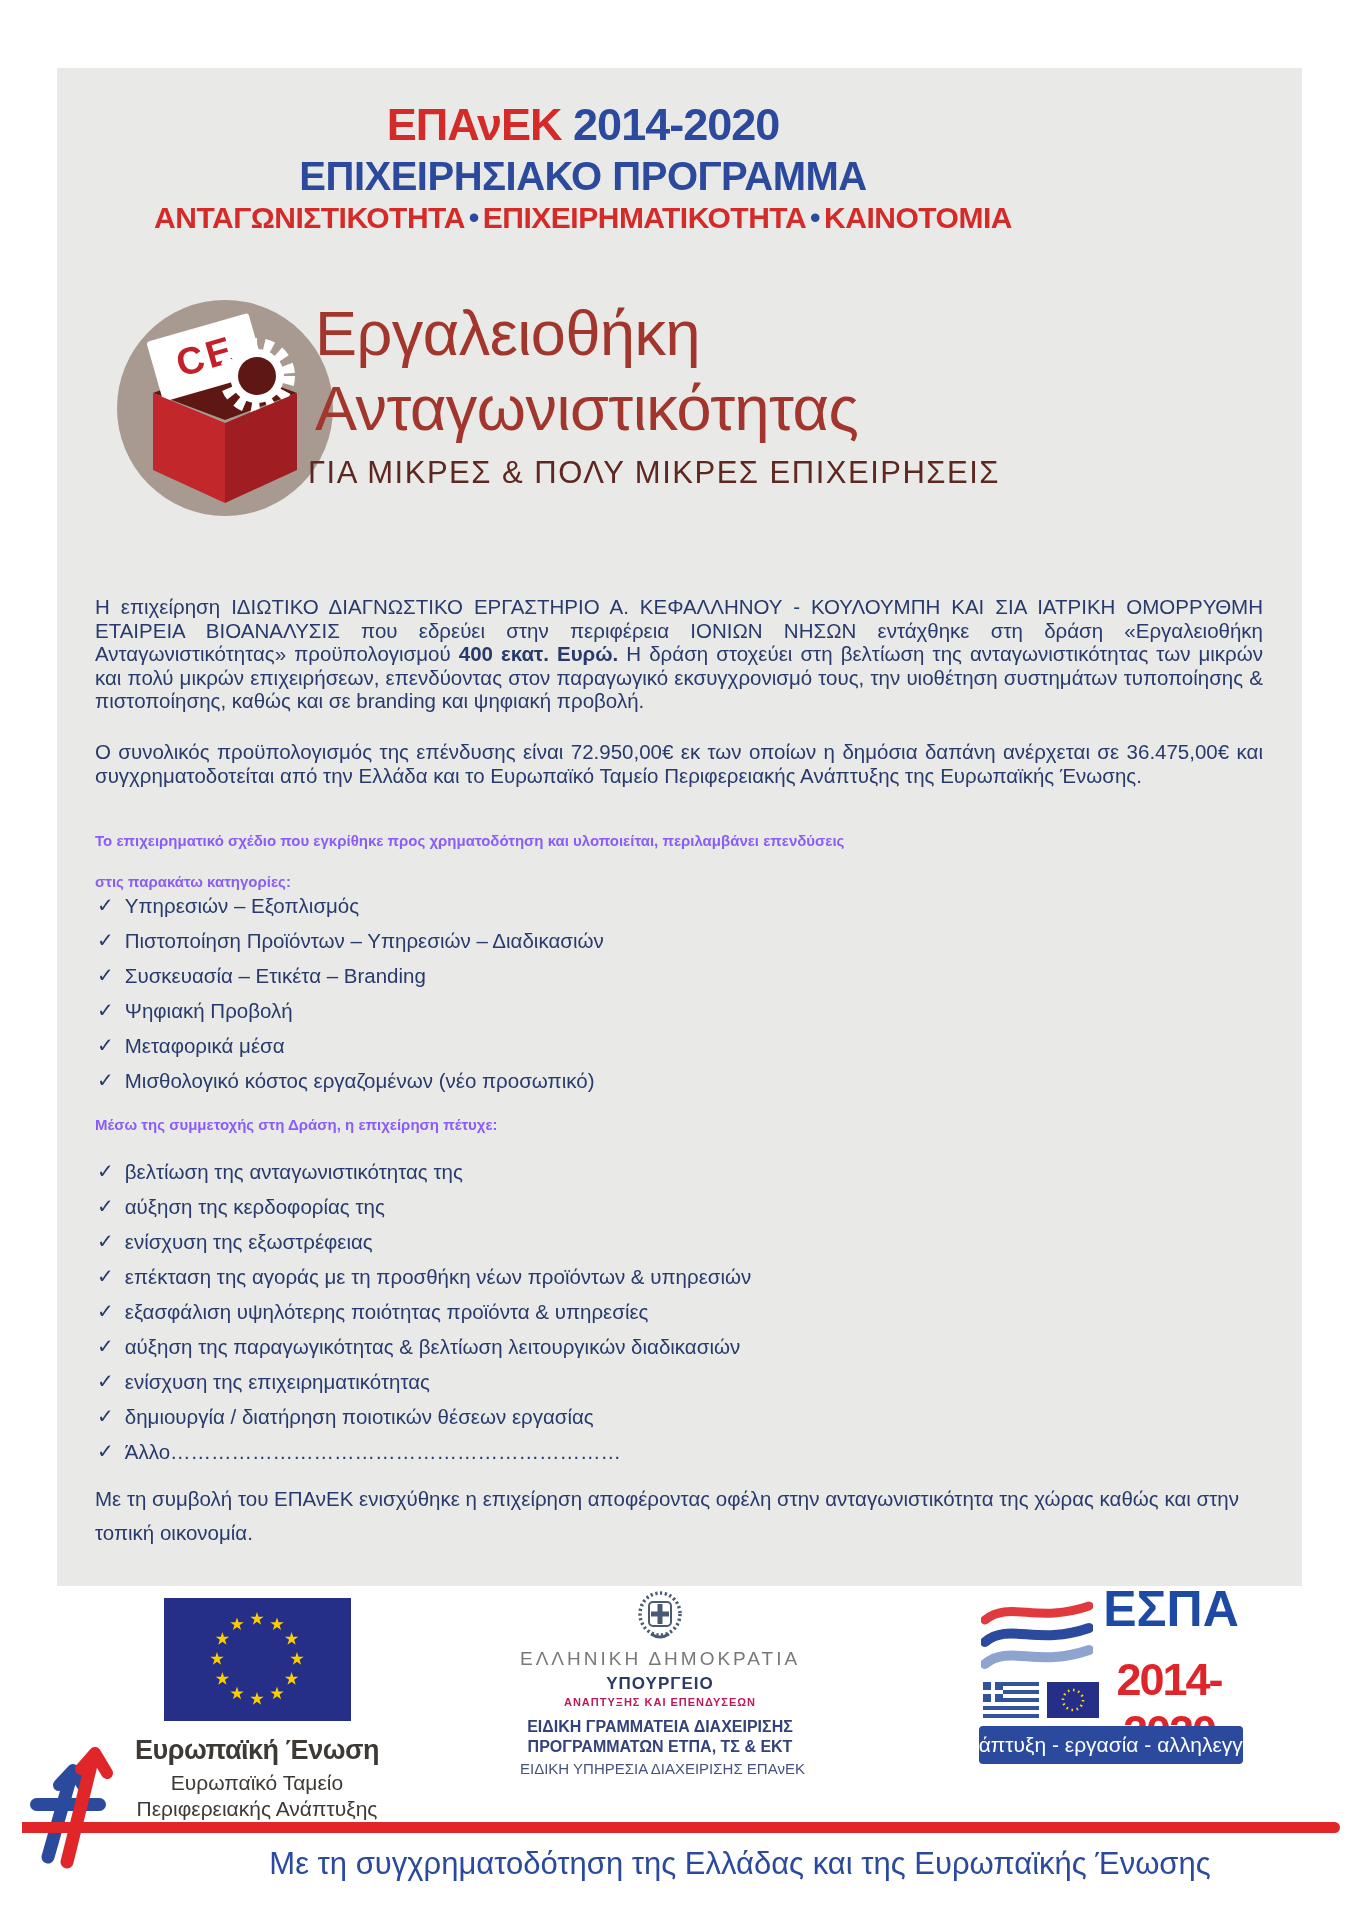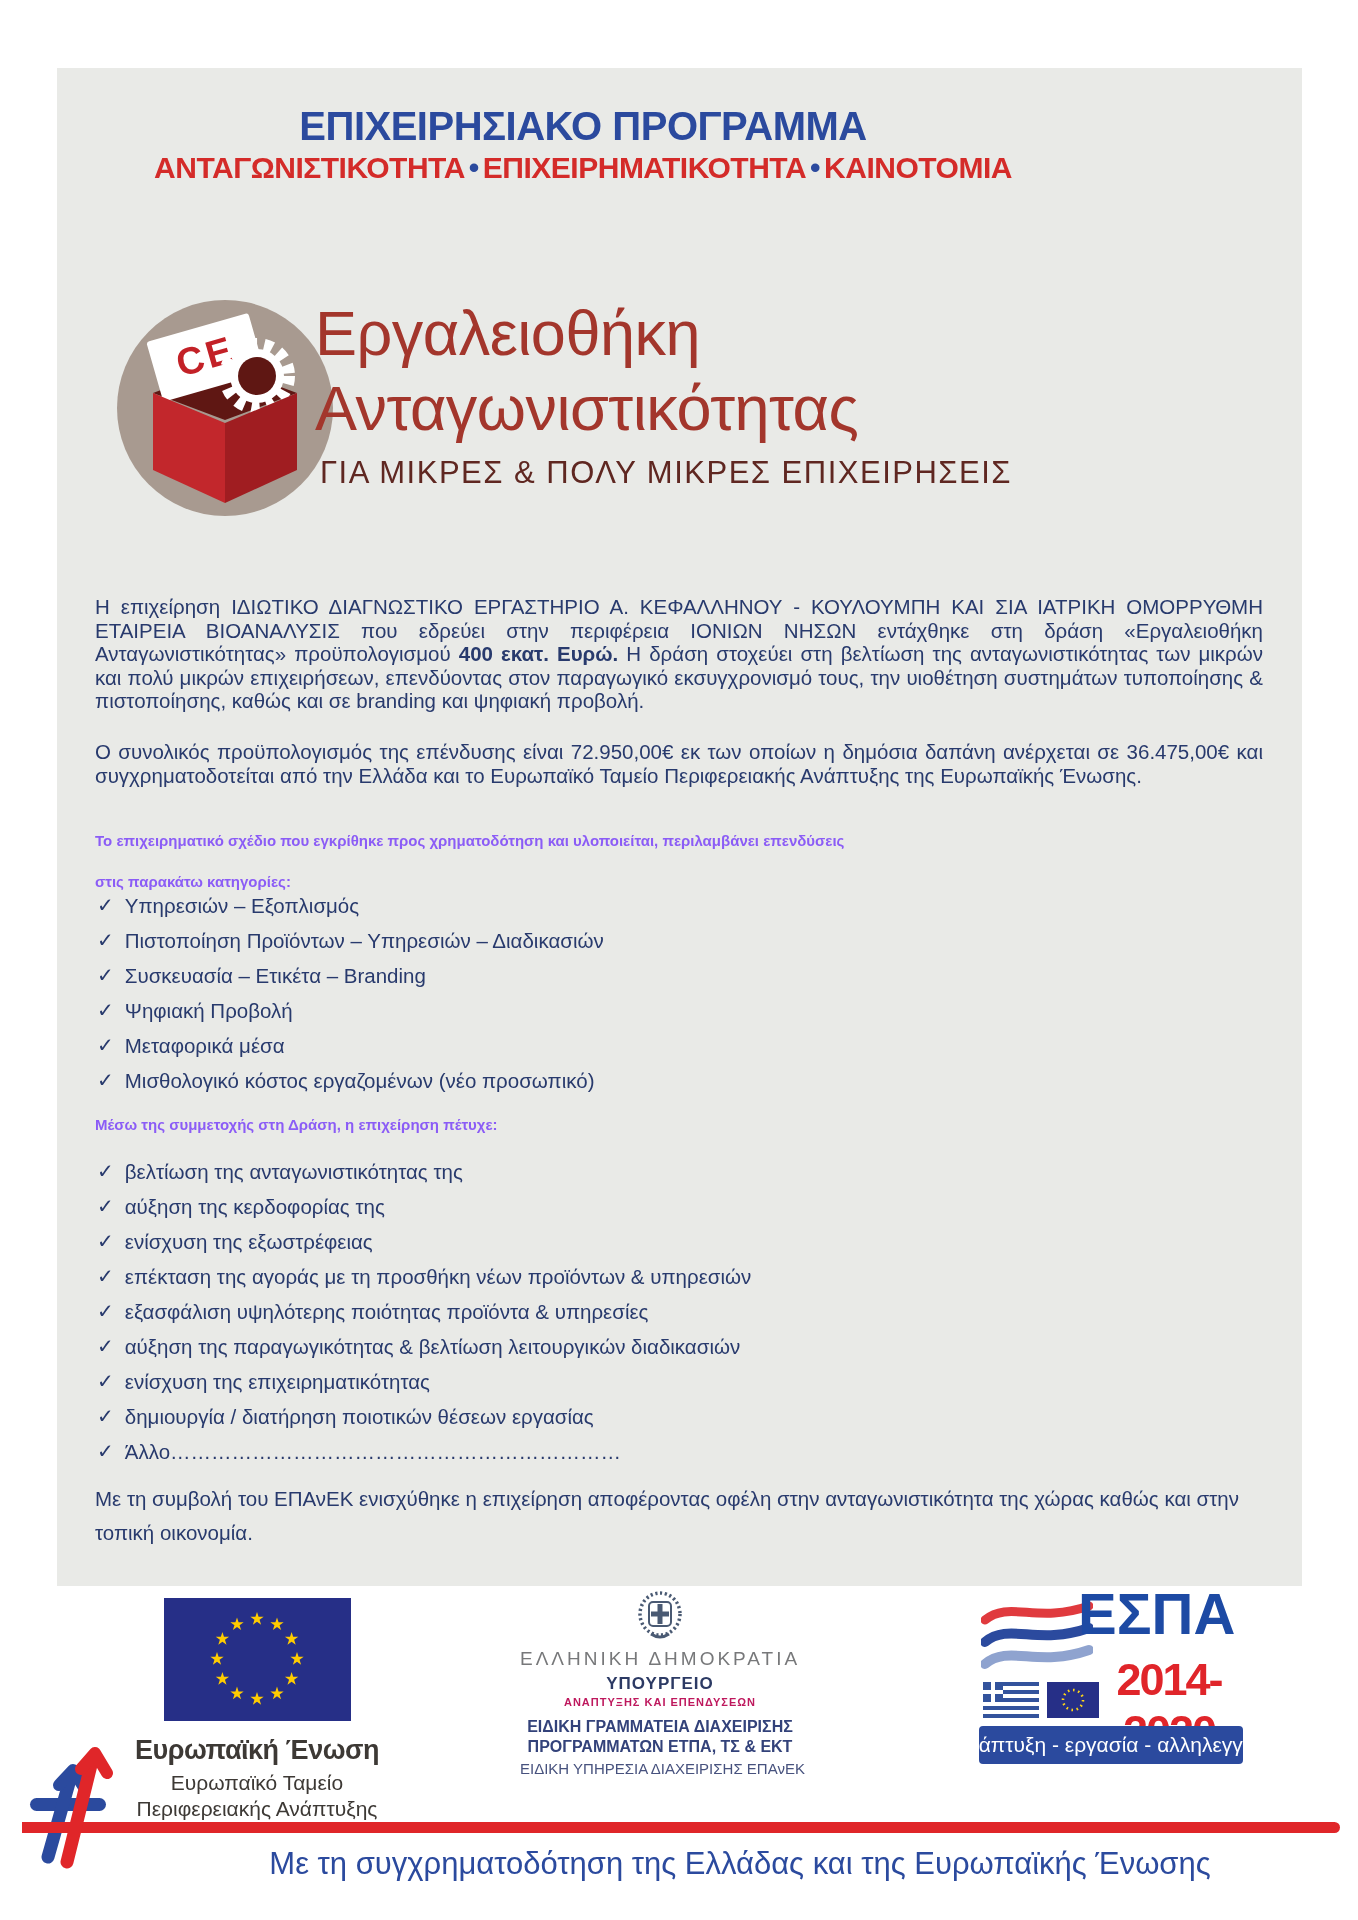--- a/index.html
+++ b/index.html
@@ -12,21 +12,21 @@
   .hdr{position:absolute;left:57px;top:100px;width:1052px;text-align:center;line-height:1.1;}
   .hdr-l1{font-size:45px;font-weight:bold;letter-spacing:-1px;}
   .hdr-l1 .acr{color:#d42b29;}
   .hdr-l1 .yrs{color:#2b4a9e;}
   .hdr-l2{margin-top:4px;font-size:40px;font-weight:bold;color:#2b4a9e;letter-spacing:-0.5px;}
   .hdr-l3{margin-top:3px;font-size:30px;font-weight:bold;color:#d42b29;letter-spacing:-0.5px;}
   .hdr-l3 .dot{color:#2b4a9e;padding:0 4px;font-size:30px;}
 
   
   .tk-title{position:absolute;left:315px;color:#a3362c;font-size:63px;letter-spacing:-0.5px;white-space:nowrap;}
-  .tk-sub{position:absolute;left:320px;top:455px;color:#5f2721;font-size:31px;letter-spacing:1.5px;white-space:nowrap;}
+  .tk-sub{position:absolute;left:308px;top:455px;color:#5f2721;font-size:31px;letter-spacing:1.5px;white-space:nowrap;}
 
   
   .bodytxt{position:absolute;left:95px;width:1168px;color:#283a6d;font-size:20.5px;line-height:23.5px;text-align:justify;}
   .b{font-weight:bold;}
   .bh{position:absolute;left:95px;width:1168px;color:#8b5cf6;font-size:15px;font-weight:bold;line-height:41px;}
   ul.chklist{position:absolute;left:97px;width:1168px;margin:0;padding:0;list-style:none;color:#283a6d;font-size:20.5px;}
   ul.chklist li{display:flex;align-items:flex-start;line-height:21px;margin:0 0 14px 0;}
   ul.chklist .chk{margin-right:11px;font-size:20px;}
   .closing{position:absolute;left:95px;width:1168px;color:#283a6d;font-size:20.5px;line-height:34px;text-align:left;}
 
@@ -39,37 +39,38 @@
 
   .min-block{position:absolute;left:520px;top:1590px;width:280px;text-align:center;}
   .min-l1{margin-top:6px;font-size:19px;color:#77787a;letter-spacing:3px;white-space:nowrap;}
   .min-l2{margin-top:4px;font-size:17px;font-weight:bold;color:#2c3a64;letter-spacing:1px;}
   .min-l3{margin-top:2px;font-size:11px;font-weight:bold;color:#be185d;letter-spacing:1px;white-space:nowrap;}
   .min-l4{margin-top:10px;font-size:16px;font-weight:bold;color:#33427a;white-space:nowrap;}
   .min-l5{margin-top:2px;font-size:16px;font-weight:bold;color:#33427a;white-space:nowrap;}
   .min-l6{margin-top:4px;font-size:15px;color:#47527e;white-space:nowrap;}
 
   .espa{position:absolute;left:975px;top:1588px;width:272px;height:185px;background:#ffffff;border-radius:6px;}
-  .espa-name{position:absolute;left:103px;top:-8px;width:152px;text-align:center;font-size:58px;font-weight:bold;color:#1d4aa4;letter-spacing:0px;}
+  .espa-name{position:absolute;left:120px;top:-8px;width:152px;text-align:center;font-size:50px;font-weight:bold;color:#1d4aa4;letter-spacing:0px;}
   .espa-years{position:absolute;left:116px;top:66px;width:156px;text-align:center;font-size:45px;font-weight:bold;color:#e0252a;letter-spacing:-2px;}
   .espa-bar{position:absolute;left:4px;top:138px;width:264px;height:38px;background:#2b4a9e;border-radius:4px;display:flex;align-items:center;justify-content:center;}
   .espa-bar span{color:#ffffff;font-size:21px;letter-spacing:0px;white-space:nowrap;}
 
   
   .redline{position:absolute;left:28px;top:1822px;width:1312px;height:11px;background:#e02629;border-radius:6px;}
   .foot-txt{position:absolute;left:130px;top:1846px;width:1220px;text-align:center;color:#2b4a9e;font-size:31px;}
   .hash{position:absolute;left:22px;top:1740px;z-index:3;}
 </style>
 </head>
 <body>
 
 <div class="page">
   <div class="panel"></div>
 
   <div class="hdr">
+    <div class="hdr-l1"><span class="acr">ΕΠΑνΕΚ</span><span> </span><span class="yrs">2014-2020</span></div>
     <div class="hdr-l2">ΕΠΙΧΕΙΡΗΣΙΑΚΟ ΠΡΟΓΡΑΜΜΑ</div>
     <div class="hdr-l3"><span>ΑΝΤΑΓΩΝΙΣΤΙΚΟΤΗΤΑ</span><span class="dot">•</span><span>ΕΠΙΧΕΙΡΗΜΑΤΙΚΟΤΗΤΑ</span><span class="dot">•</span><span>ΚΑΙΝΟΤΟΜΙΑ</span></div>
   </div>
 
   <svg class="abs" style="left:115px;top:298px;" width="220" height="220" viewBox="0 0 220 220">
     <circle cx="110" cy="110" r="108" fill="#a89a90"></circle>
     <polygon points="38,95 110,68 182,95 110,122" fill="#5f1713"></polygon>
     <g transform="translate(78,62) rotate(-16)">
       <rect x="-40" y="-30" width="106" height="62" rx="3" fill="#ffffff"></rect>
       <text x="13" y="13" text-anchor="middle" font-family="Liberation Sans, sans-serif" font-size="38" font-weight="bold" fill="#c32127" letter-spacing="3">CE</text>

